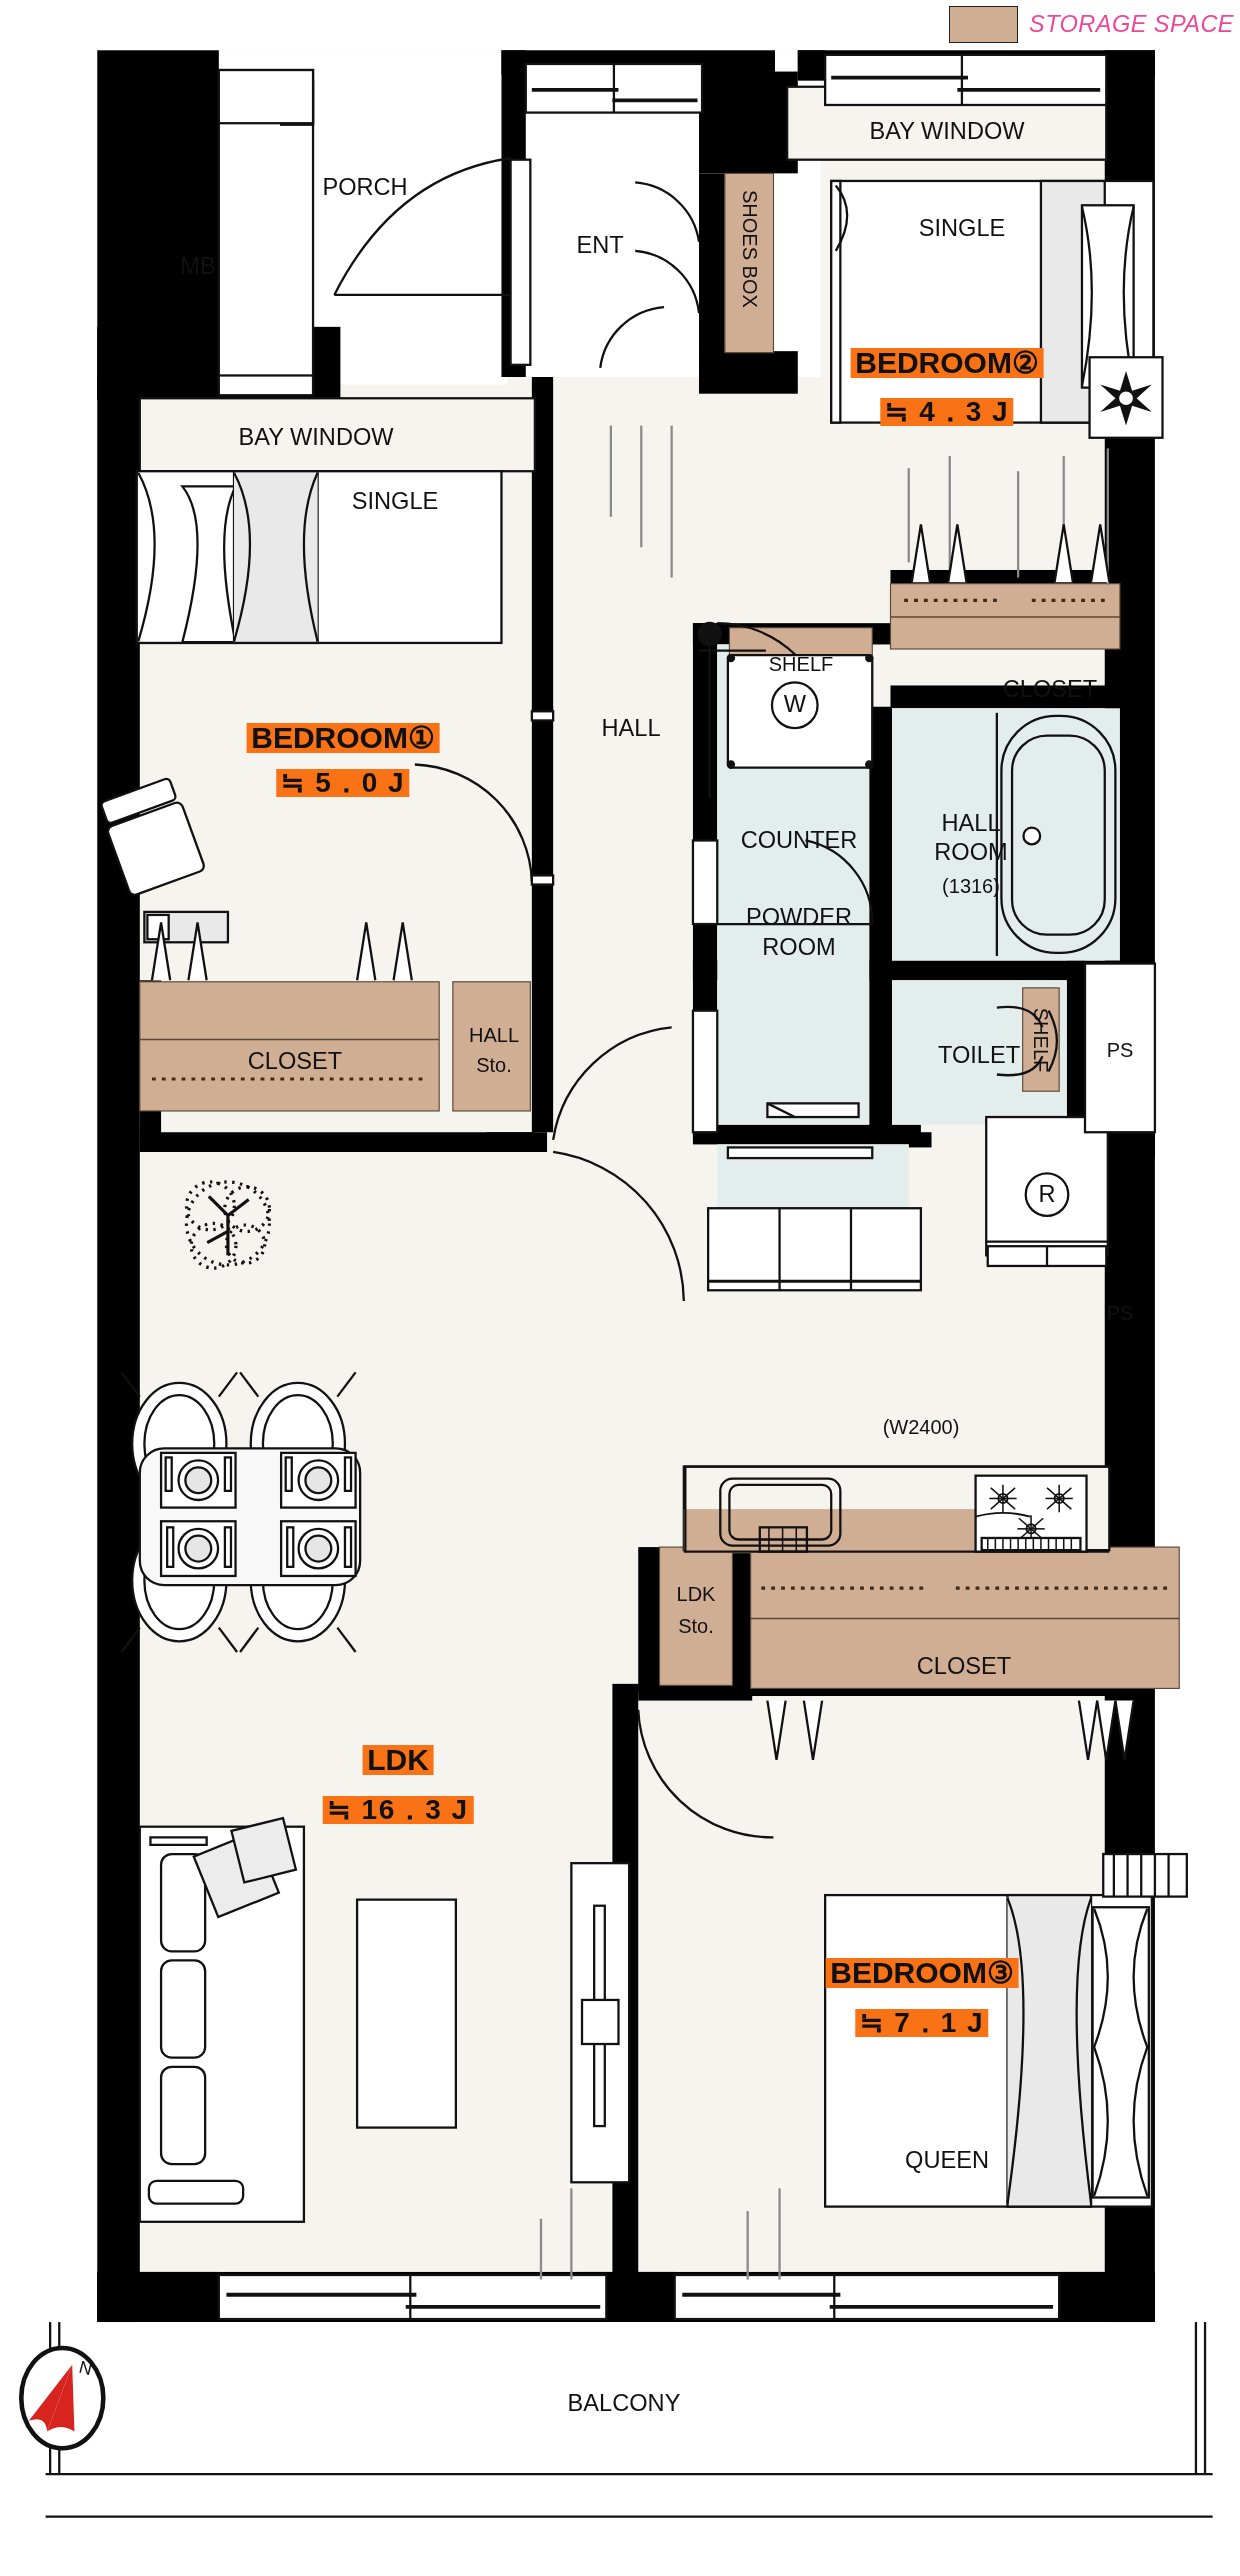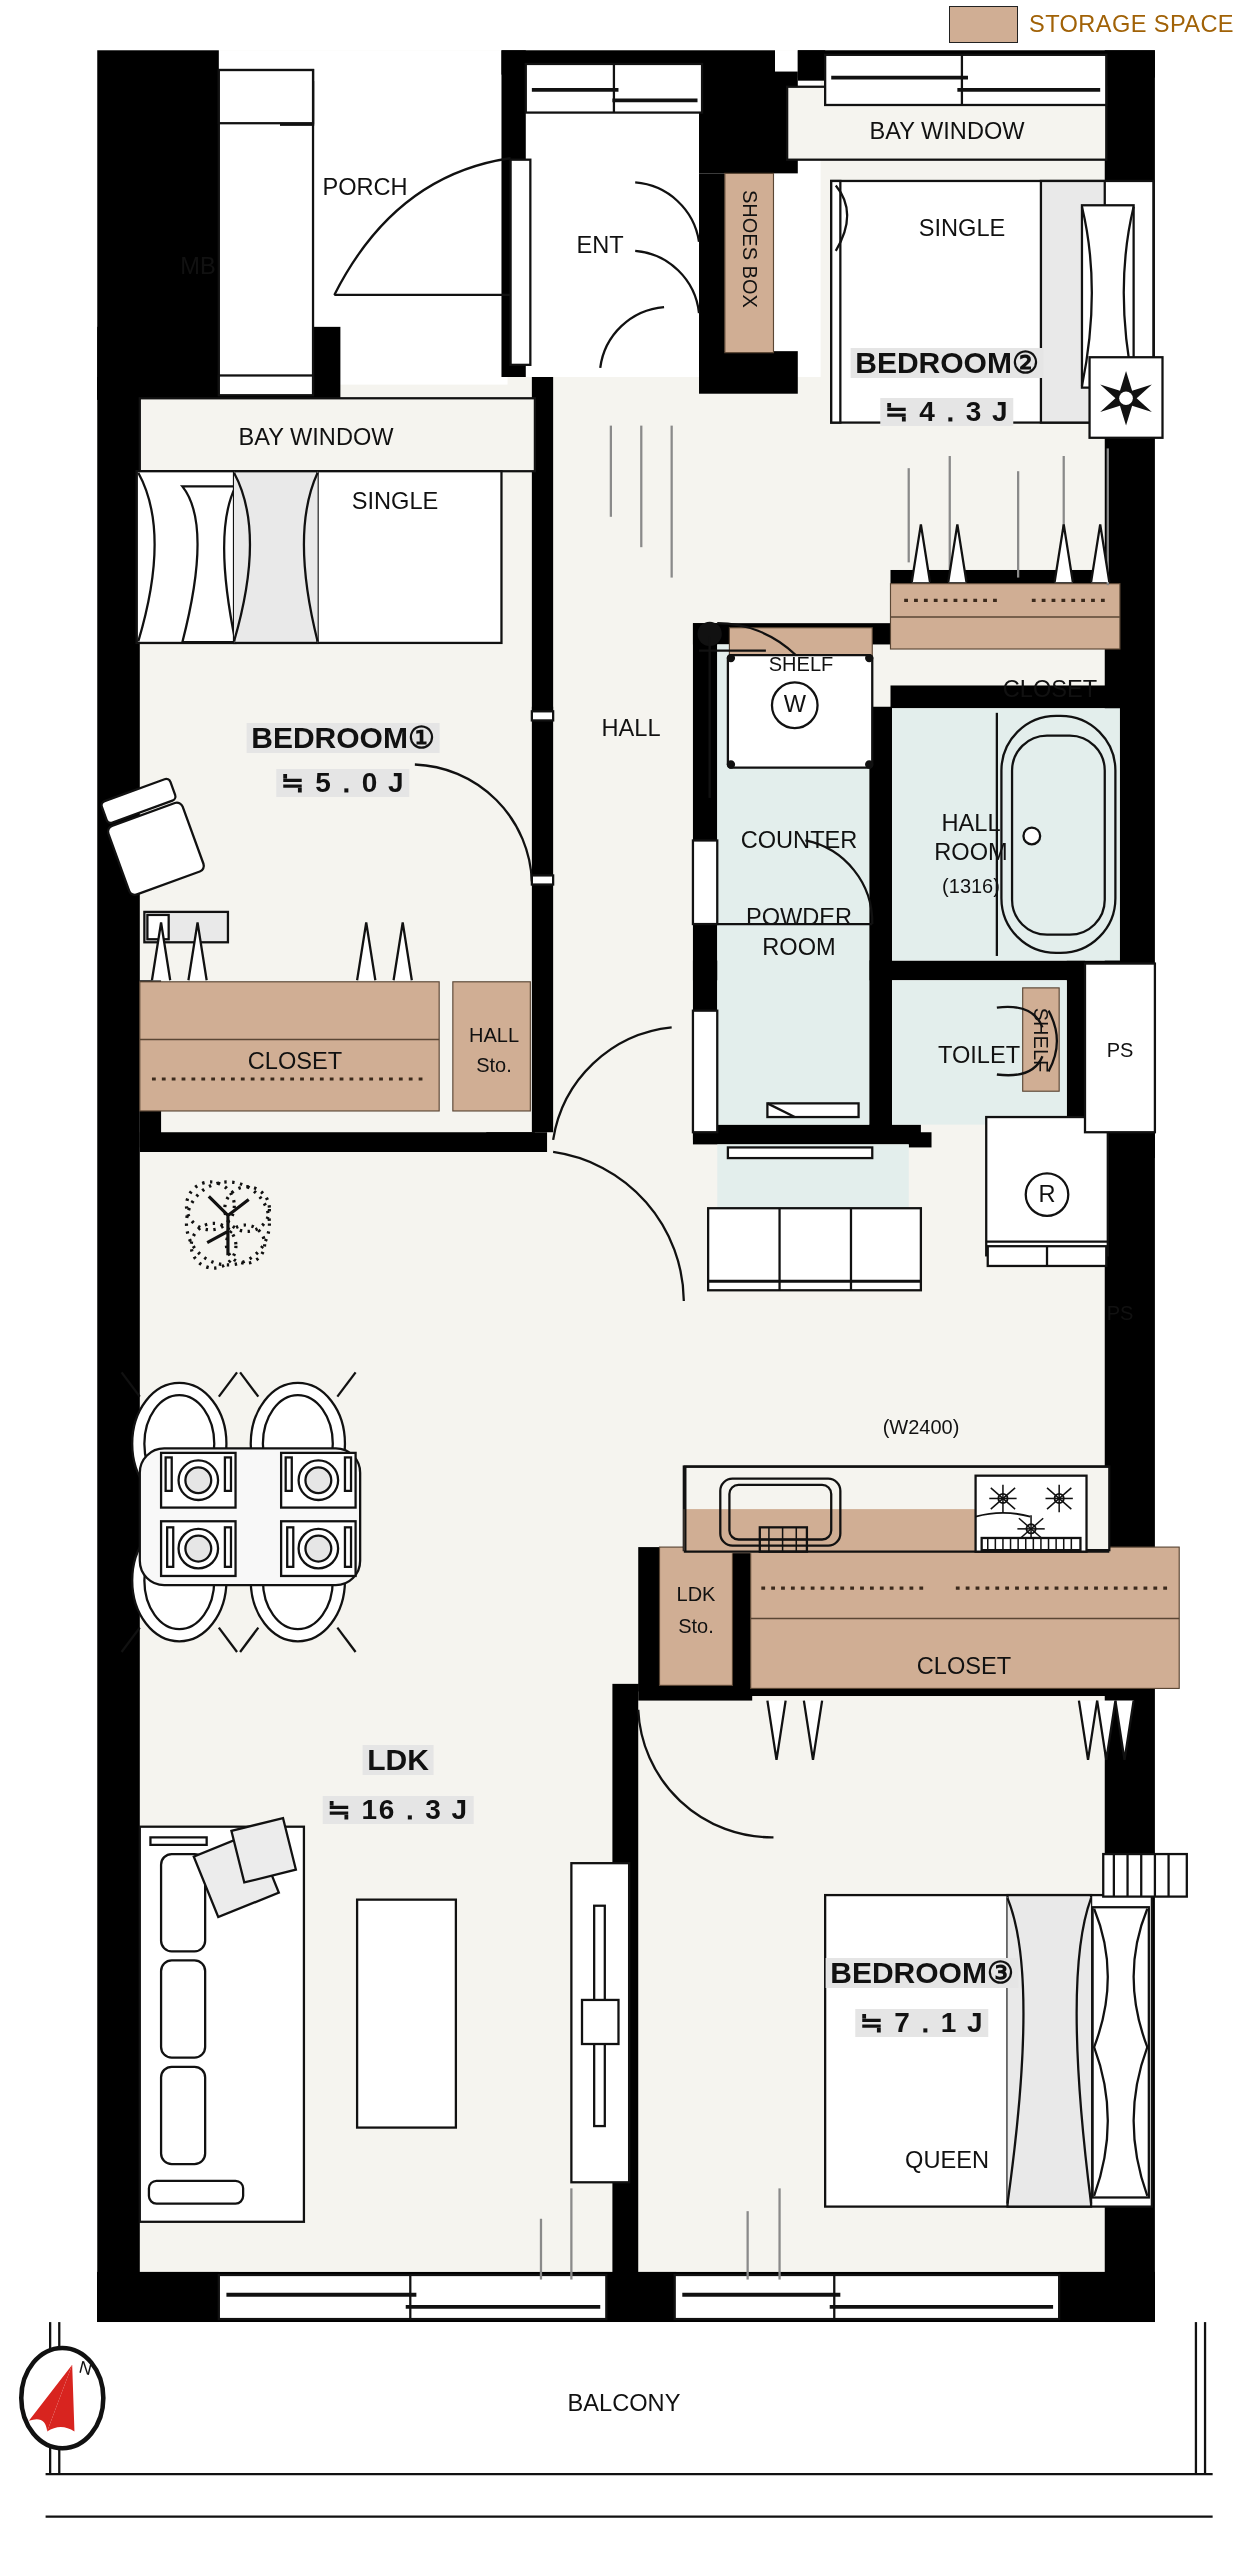--- a/index.html
+++ b/index.html
@@ -2,31 +2,31 @@
 <html style="font-size:12px"><head>
 <meta charset="utf-8">
 <style>
   html,body{margin:0;padding:0;background:#ffffff;}
   body{width:1240px;height:2576px;position:relative;overflow:hidden;
        font-family:"Liberation Sans", sans-serif;}
 
   
   #legend{position:absolute;top:6px;right:6px;display:flex;align-items:center;gap:10.6px;}
   #legend .swatch{width:67px;height:35px;background:#d0ae94;border:0.8px solid #222;}
-  #legend .label{font-size:23.6px;letter-spacing:0.4px;color:#a16207;}
+  #legend .label{font-size:23.6px;letter-spacing:0.4px;color:#ec4899;font-style:italic;}
 
   
   #plan{position:absolute;left:0;top:0;width:1240px;height:2576px;}
   #plan svg{display:block;}
 
   
   .t{position:absolute;color:#111;white-space:pre;line-height:1;}
   .ctr{transform:translate(-50%,-50%);}
   .vert{writing-mode:vertical-rl;}
-  .chip{background:#e5e5e5;padding:0 4.6px;}
+  .chip{background:#f97316;padding:0 4.6px;}
   .big{font-size:30px;font-weight:bold;}
   .med{font-size:23.6px;}
   .sm{font-size:20px;}
   .xs{font-size:17.5px;}
   .area{font-size:28px;font-weight:bold;letter-spacing:1.5px;}
 </style>
 </head>
 <body>
 
 <div id="legend">

